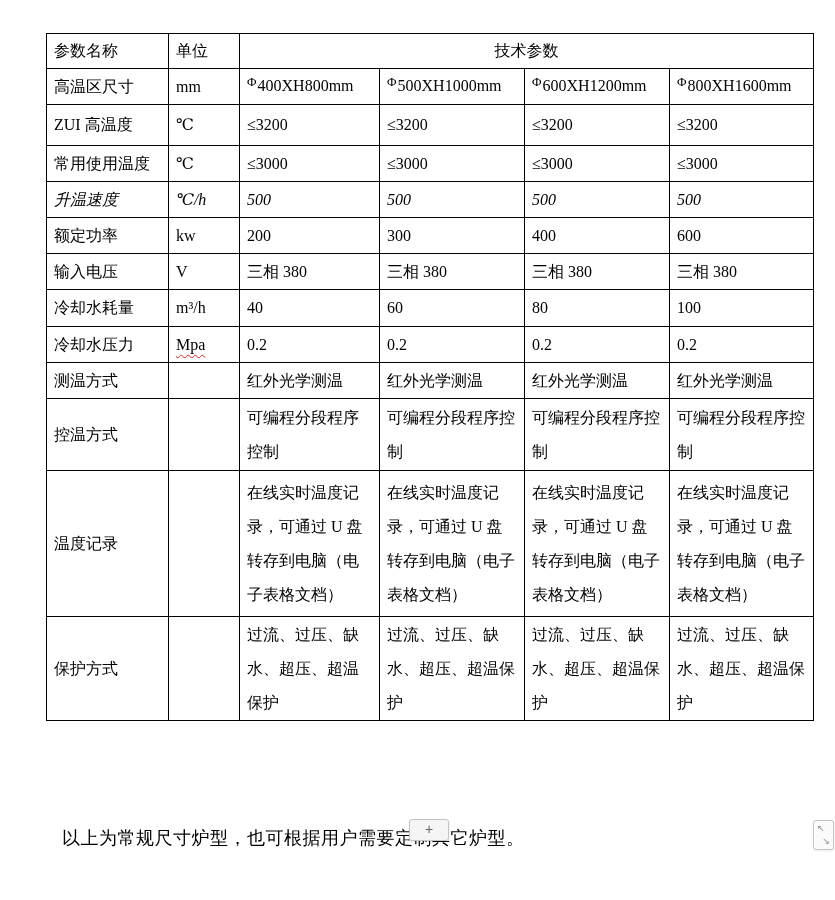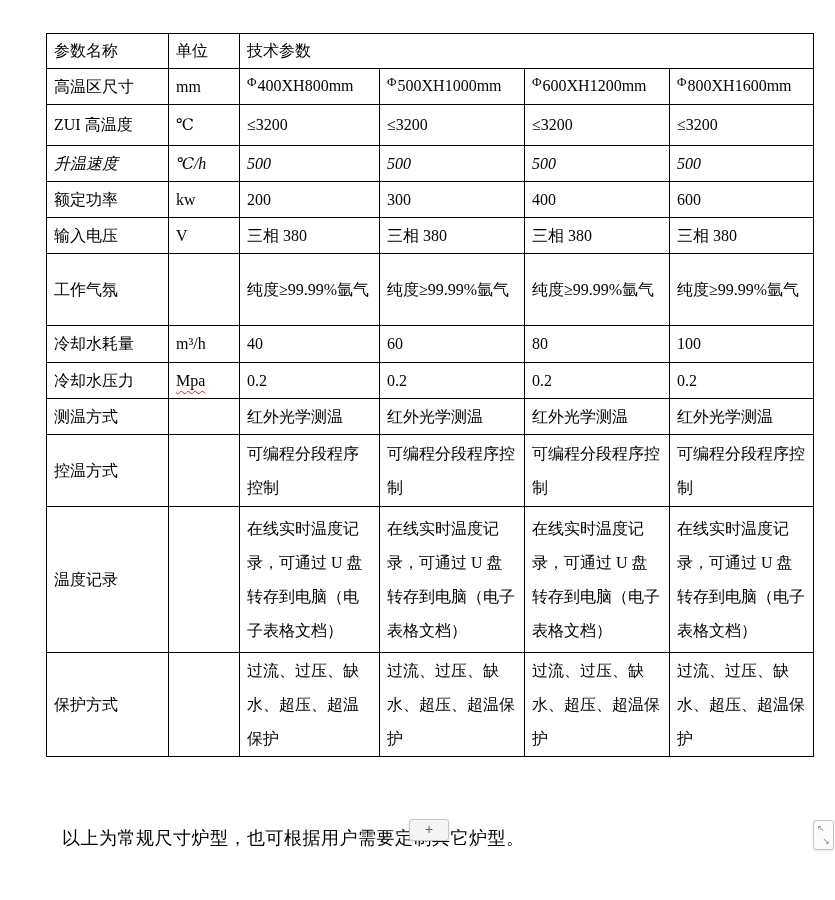--- a/index.html
+++ b/index.html
@@ -22,21 +22,21 @@
     border:1px solid #000;
     padding:0 7px;
     font-size:16px;
     font-weight:normal;
     text-align:left;
     vertical-align:middle;
     line-height:34px;
     overflow:hidden;
     word-break:break-all;
   }
-  .params th.tech{text-align:left;}
+  .params th.tech{text-align:center;}
   .phi{font-size:13px;position:relative;top:-5px;margin-right:1px;}
   .wavy{
     text-decoration:underline;
     text-decoration-style:wavy;
     text-decoration-color:#dd2222;
     text-decoration-thickness:1px;
     text-underline-offset:4px;
     margin-top:48px;
   }
   .footnote{
@@ -104,20 +104,28 @@
           <td><span class="phi">Φ</span>800XH1600mm</td>
         </tr>
         <tr style="height: 41px;">
           <td>ZUI 高温度</td>
           <td>℃</td>
           <td>≤3200</td>
           <td>≤3200</td>
           <td>≤3200</td>
           <td>≤3200</td>
         </tr>
+        <tr style="height: 36px;">
+          <td>常用使用温度</td>
+          <td>℃</td>
+          <td>≤3000</td>
+          <td>≤3000</td>
+          <td>≤3000</td>
+          <td>≤3000</td>
+        </tr>
         <tr style="height: 36px; font-style: italic;">
           <td>升温速度</td>
           <td>℃/h</td>
           <td>500</td>
           <td>500</td>
           <td>500</td>
           <td>500</td>
         </tr>
         <tr style="height: 36px; margin-left: 40px;">
           <td>额定功率</td>
@@ -128,28 +136,20 @@
           <td>600</td>
         </tr>
         <tr style="height: 36px;">
           <td>输入电压</td>
           <td>V</td>
           <td>三相 380</td>
           <td>三相 380</td>
           <td>三相 380</td>
           <td>三相 380</td>
         </tr>
-        <tr style="height: 72px;">
-          <td>工作气氛</td>
-          <td></td>
-          <td>纯度≥99.99%氩气</td>
-          <td>纯度≥99.99%氩气</td>
-          <td>纯度≥99.99%氩气</td>
-          <td>纯度≥99.99%氩气</td>
-        </tr>
         <tr style="height: 37px;">
           <td>冷却水耗量</td>
           <td>m³/h</td>
           <td>40</td>
           <td>60</td>
           <td>80</td>
           <td>100</td>
         </tr>
         <tr style="height: 36px;">
           <td>冷却水压力</td>

